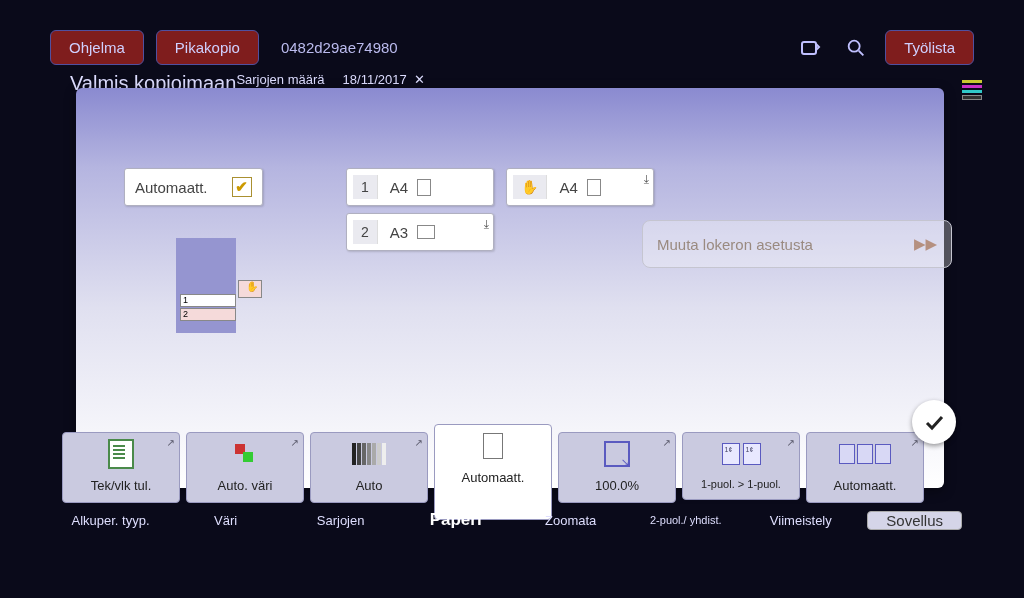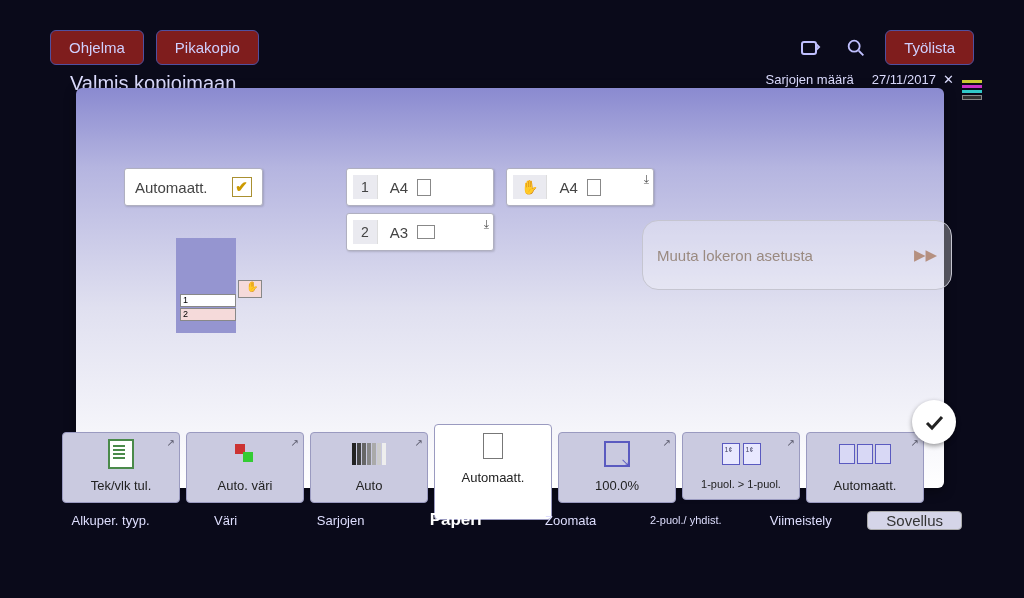--- a/index.html
+++ b/index.html
@@ -38,21 +38,20 @@
     color: #c0c0ff;
   }
   .status-line {
     position: absolute;
     top: 72px;
     left: 70px;
     right: 70px;
     color: #ddddff;
     font-size: 20px;
     display: flex;
-    justify-content: space-between;
   }
   .status-right { font-size: 13px; }
   .led-bars {
     position: absolute;
     right: 42px; top: 78px;
     width: 20px;
   }
   .led-bars div { height: 3px; margin: 2px 0; }
   .modal {
     position: absolute;
@@ -118,22 +117,22 @@
     font-size: 12px;
     color: #555;
   }
   .hand-ic { color: #3030a0; font-size: 14px; }
   .change-strip {
     position: absolute;
     left: 566px;
     top: 62px;
     width: 280px;
     border: 1px solid #c5c5d0;
-    border-radius: 16px;
-    padding: 25px 14px;
+    border-radius: 8px;
+    padding: 14px 14px;
     color: #9a8a80;
     font-size: 15px;
     display: flex;
     justify-content: space-between;
     align-items: center;
     background: rgba(255,255,255,0.3);
   }
   .printer-diag {
     position: absolute;
     left: 100px; top: 80px;
@@ -229,20 +228,21 @@
   .ic-dup span::after{content:"1\A2";white-space:pre;font-size:7px;position:absolute;left:2px;top:2px;color:#446;}
   .ic-fin { display:flex; gap:2px;}
   .ic-fin span{width:14px;height:18px;border:1px solid #5a5ac0;background:#d8d8f5;}
 </style>
 </head>
 <body>
 
 <div class="top-bar">
   <div class="top-btn">Ohjelma</div>
   <div class="top-btn">Pikakopio</div>
+  <div class="top-serial">0482d29ae74980</div>
   <div class="top-spacer"></div>
   <div class="top-icon">
     <svg width="24" height="24" viewBox="0 0 24 24" fill="none" stroke="#c0c0ff" stroke-width="2">
         <rect x="4" y="6" width="14" height="12" rx="2"></rect>
         <path d="M18 8l3 3-3 3"></path>
       </svg>
   </div>
   <div class="top-icon">
     <svg width="22" height="22" viewBox="0 0 24 24" fill="none" stroke="#c0c0ff" stroke-width="2">
         <circle cx="10" cy="10" r="6"></circle>
@@ -250,21 +250,21 @@
       </svg>
   </div>
   <div class="top-btn">Työlista</div>
 </div>
 
 <div class="status-line">
   <span>Valmis kopioimaan</span>
   <span class="status-right">
     <span>Sarjojen määrä</span>
     &nbsp;&nbsp;&nbsp;
-    <span>27/11/2017</span>
+    <span>18/11/2017</span>
     &nbsp;✕
   </span>
 </div>
 <div class="led-bars">
   <div style="background:#c8c830"></div>
   <div style="background:#c830c8"></div>
   <div style="background:#30c8c8"></div>
   <div style="background:#303030;border:1px solid #888"></div>
 </div>
 

